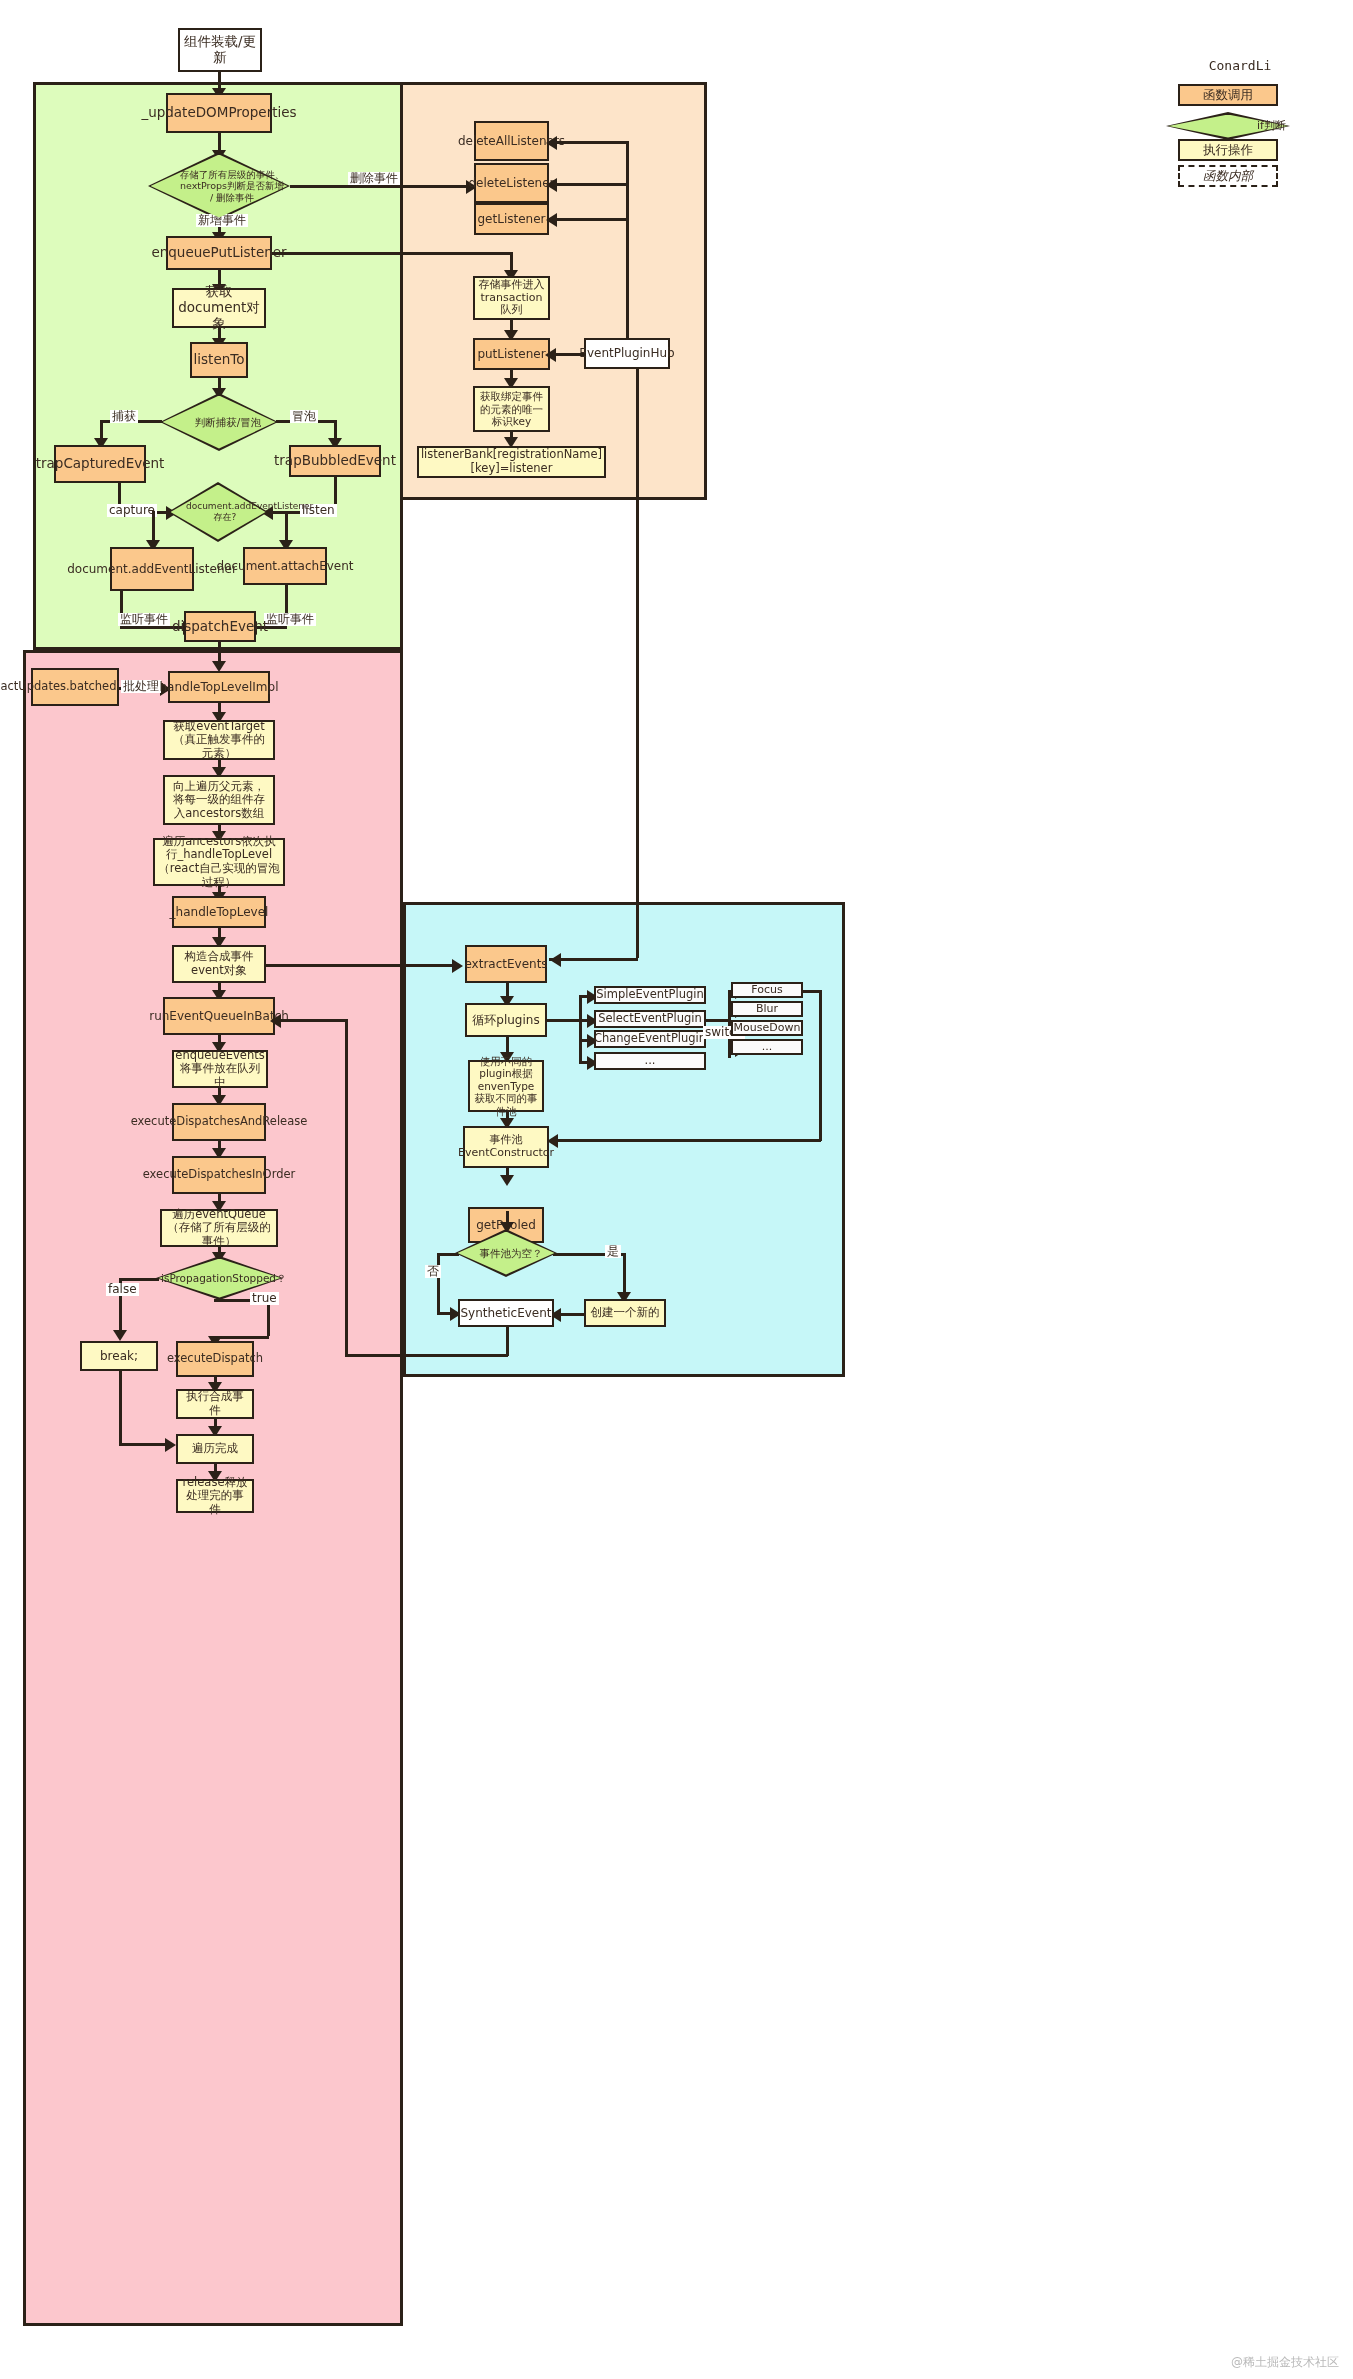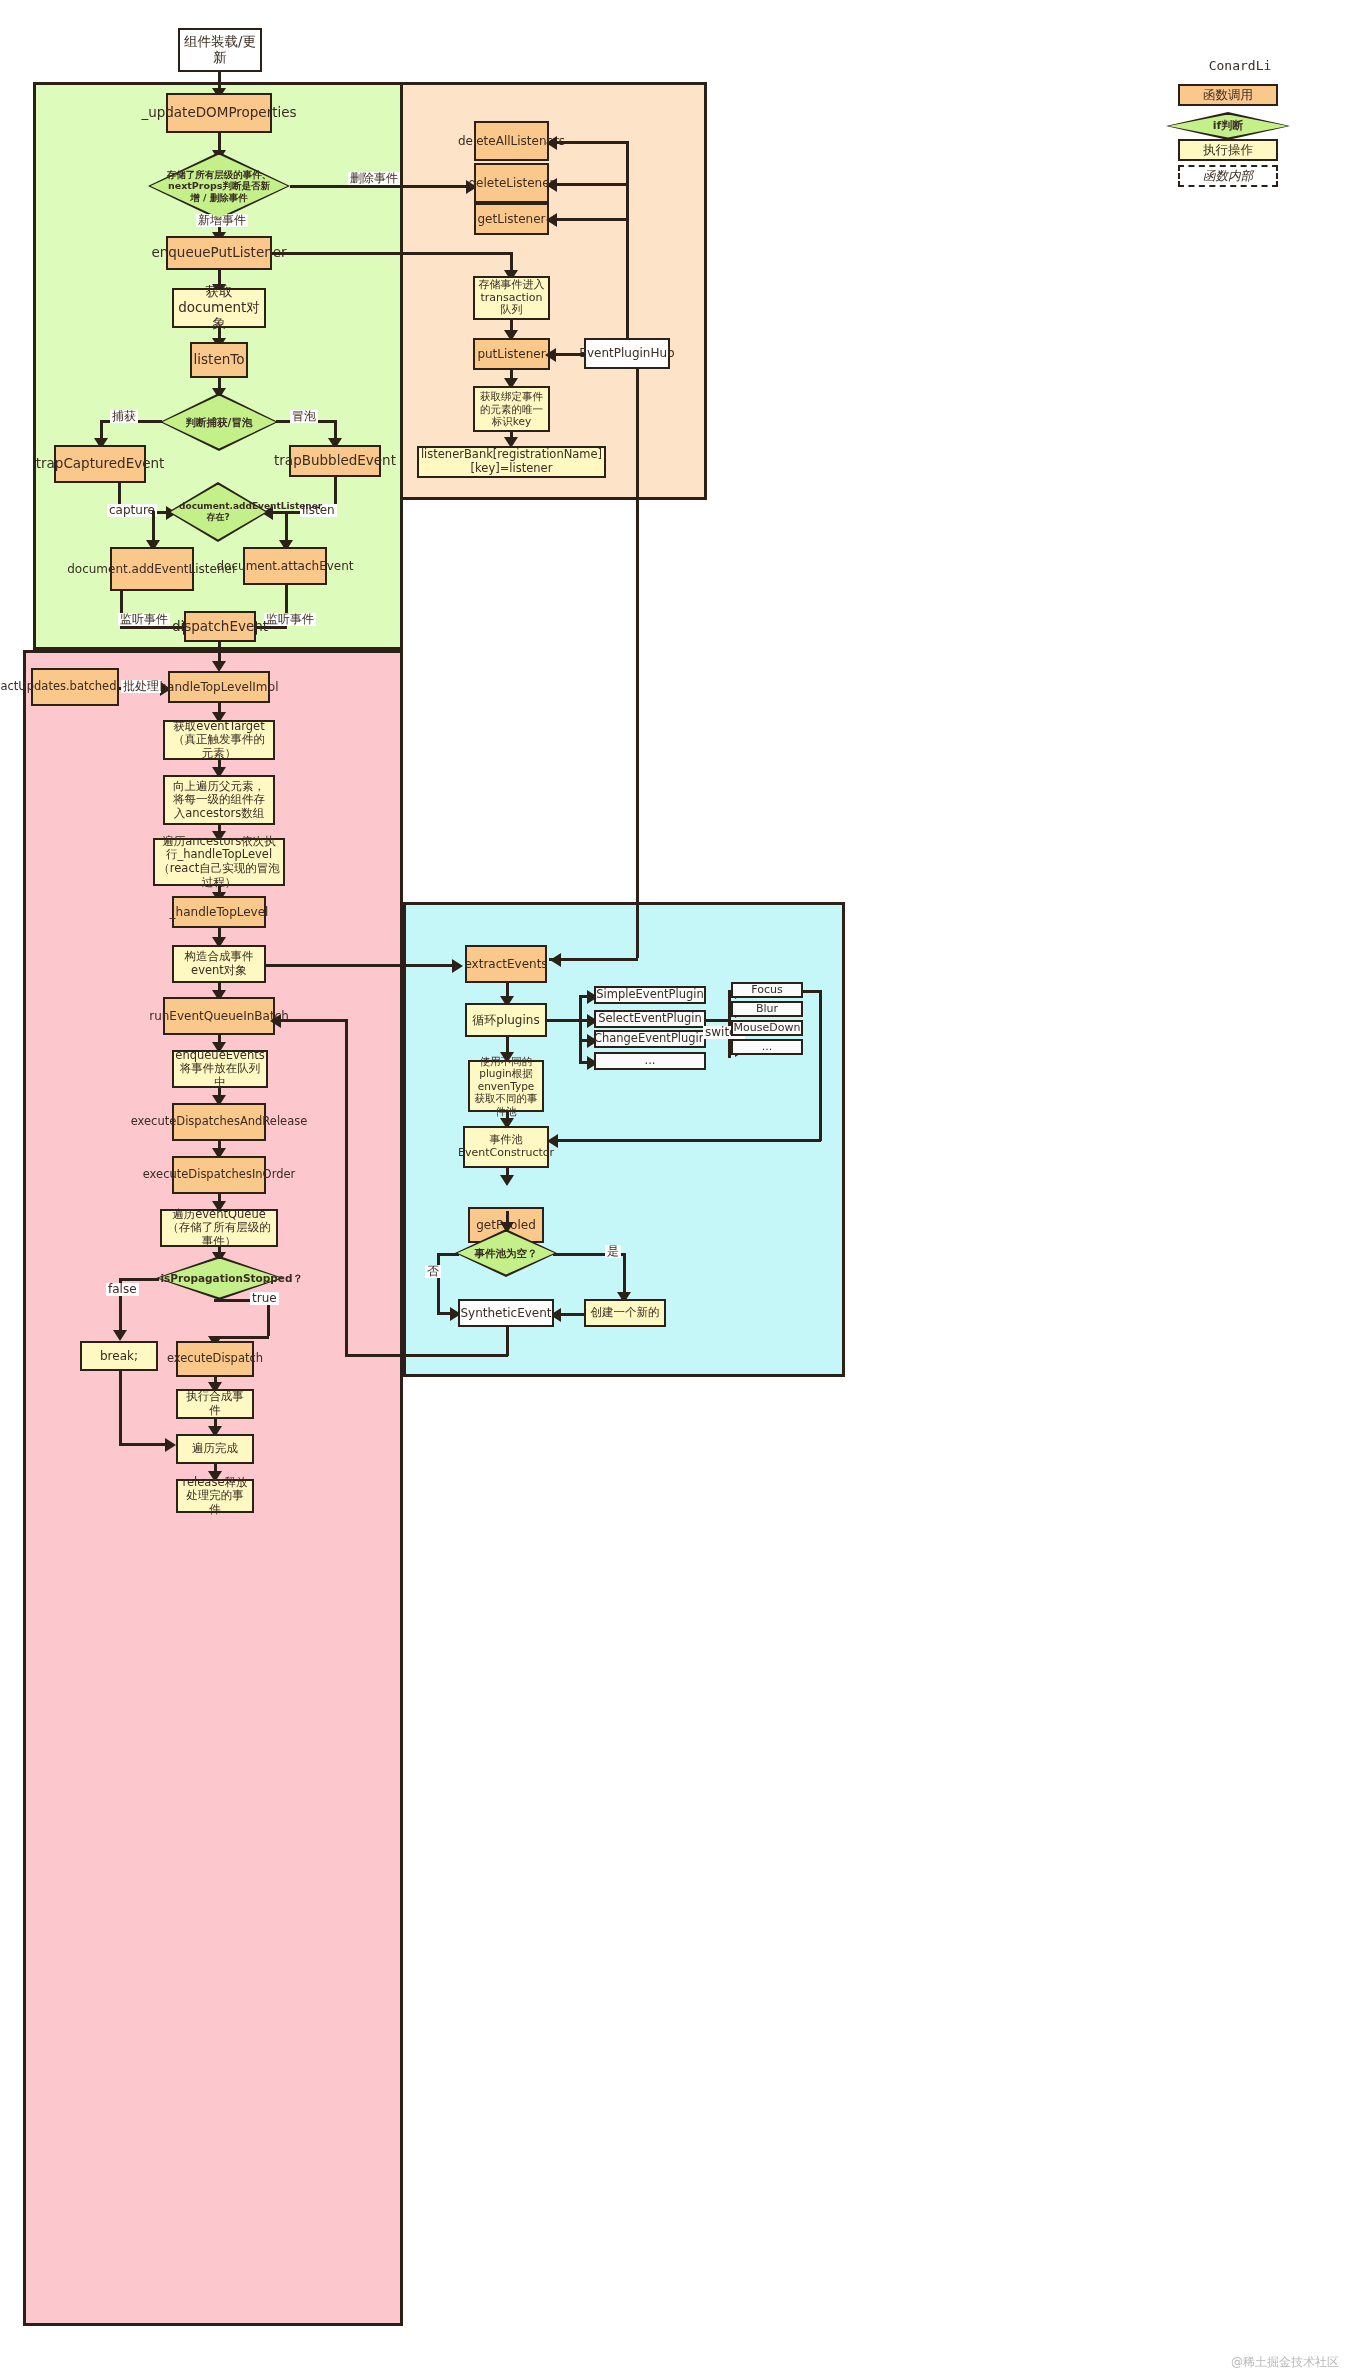--- a/index.html
+++ b/index.html
@@ -15,21 +15,21 @@
   .node{position:absolute;box-sizing:border-box;border:2.5px solid #2b2118;
         display:flex;align-items:center;justify-content:center;text-align:center;
         color:#3a2c22;line-height:1.18;padding:2px 3px;font-size:13.5px;}
   .n-orange{background:#fbc88c;}
   .n-red{background:#fef9c3;}
   .n-white{background:#ffffff;}
   .n-dashed{background:#ffffff;border:2.5px dashed #2b2118;}
   .n-plain{background:#fbfbfb;border:2.5px solid #2b2118;}
 
   
-  .dia{position:absolute;display:flex;align-items:center;justify-content:center;font-weight:bold;}
+  .dia{position:absolute;display:flex;align-items:center;justify-content:flex-end;}
   .dia>.fill{position:absolute;inset:0;
      background:#c4f08a;
      clip-path:polygon(50% 0,100% 50%,50% 100%,0 50%);}
   .dia>.edge{position:absolute;inset:0;
      background:#2b2118;
      clip-path:polygon(50% 0,100% 50%,50% 100%,0 50%);
      z-index:0;}
   .dia>.fill{z-index:1;inset:2.5px;}
   .dia>.txt{position:relative;z-index:2;text-align:center;color:#3a2c22;
      font-size:12.5px;line-height:1.18;padding:0 4px;}

